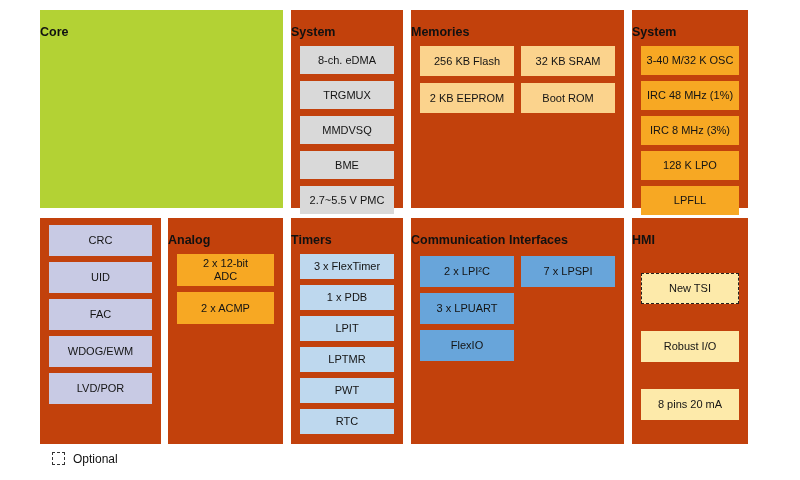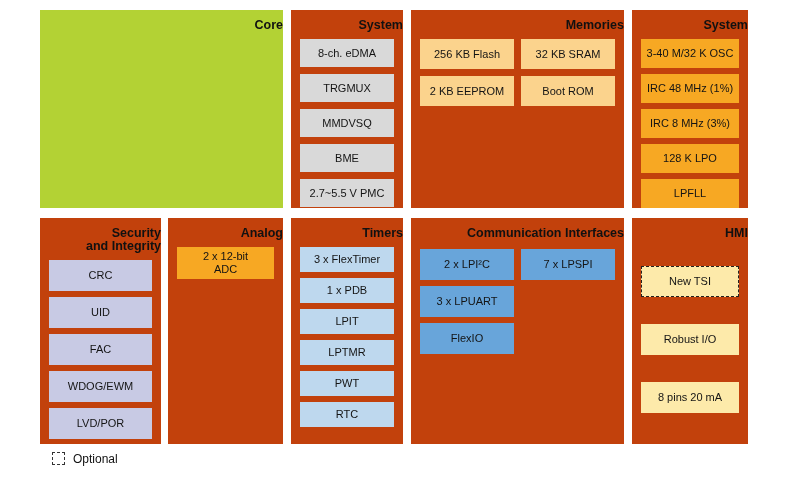--- a/index.html
+++ b/index.html
@@ -3,22 +3,22 @@
 <meta charset="utf-8">
 <style>
   html,body{margin:0;padding:0;}
   body{
     width:800px;height:480px;background:#ffffff;position:relative;
     font-family:"Liberation Sans", sans-serif;color:#1a1a1a;overflow:hidden;
   }
   *{box-sizing:border-box;}
   .panel{position:absolute;background:#c2410c;}
   .panel-title{
-    text-align:right;font-weight:bold;font-size:12.5px;line-height:13px;
-    padding-top:9px;white-space:pre-line;color:#111;
+    text-align:left;font-weight:bold;font-size:12.5px;line-height:13px;
+    padding-top:9px;white-space:pre-line;color:#111;margin-top:7px;
   }
   .blocks{display:flex;flex-direction:column;align-items:stretch;padding:7px 9px 0 9px;gap:6px;}
   .block{
     display:flex;align-items:center;justify-content:center;text-align:center;
     font-size:11px;line-height:13px;white-space:pre-line;color:#141414;
   }
   
   .core{left:40px;top:10px;width:243px;height:198px;background:#b3d234;}
   .core .blocks{padding:7px 13px 0 15px;}
   .core .block{background:#dce8a6;height:31px;}
@@ -83,36 +83,35 @@
   <div class="blocks">
     <div class="block">3-40 M/32 K OSC</div>
     <div class="block">IRC 48 MHz (1%)</div>
     <div class="block">IRC 8 MHz (3%)</div>
     <div class="block">128 K LPO</div>
     <div class="block">LPFLL</div>
   </div>
 </div>
 
 <div class="panel security">
-  <div class="panel-title">Security
-and Integrity</div>
   <div class="blocks">
     <div class="block">CRC</div>
     <div class="block">UID</div>
     <div class="block">FAC</div>
     <div class="block">WDOG/EWM</div>
     <div class="block">LVD/POR</div>
   </div>
 </div>
 
 <div class="panel analog">
   <div class="panel-title">Analog</div>
   <div class="blocks">
     <div class="block">2 x 12-bit
 ADC</div>
+    <div class="block">2 x ACMP</div>
   </div>
 </div>
 
 <div class="panel timers">
   <div class="panel-title">Timers</div>
   <div class="blocks">
     <div class="block">3 x FlexTimer</div>
     <div class="block">1 x PDB</div>
     <div class="block">LPIT</div>
     <div class="block">LPTMR</div>

